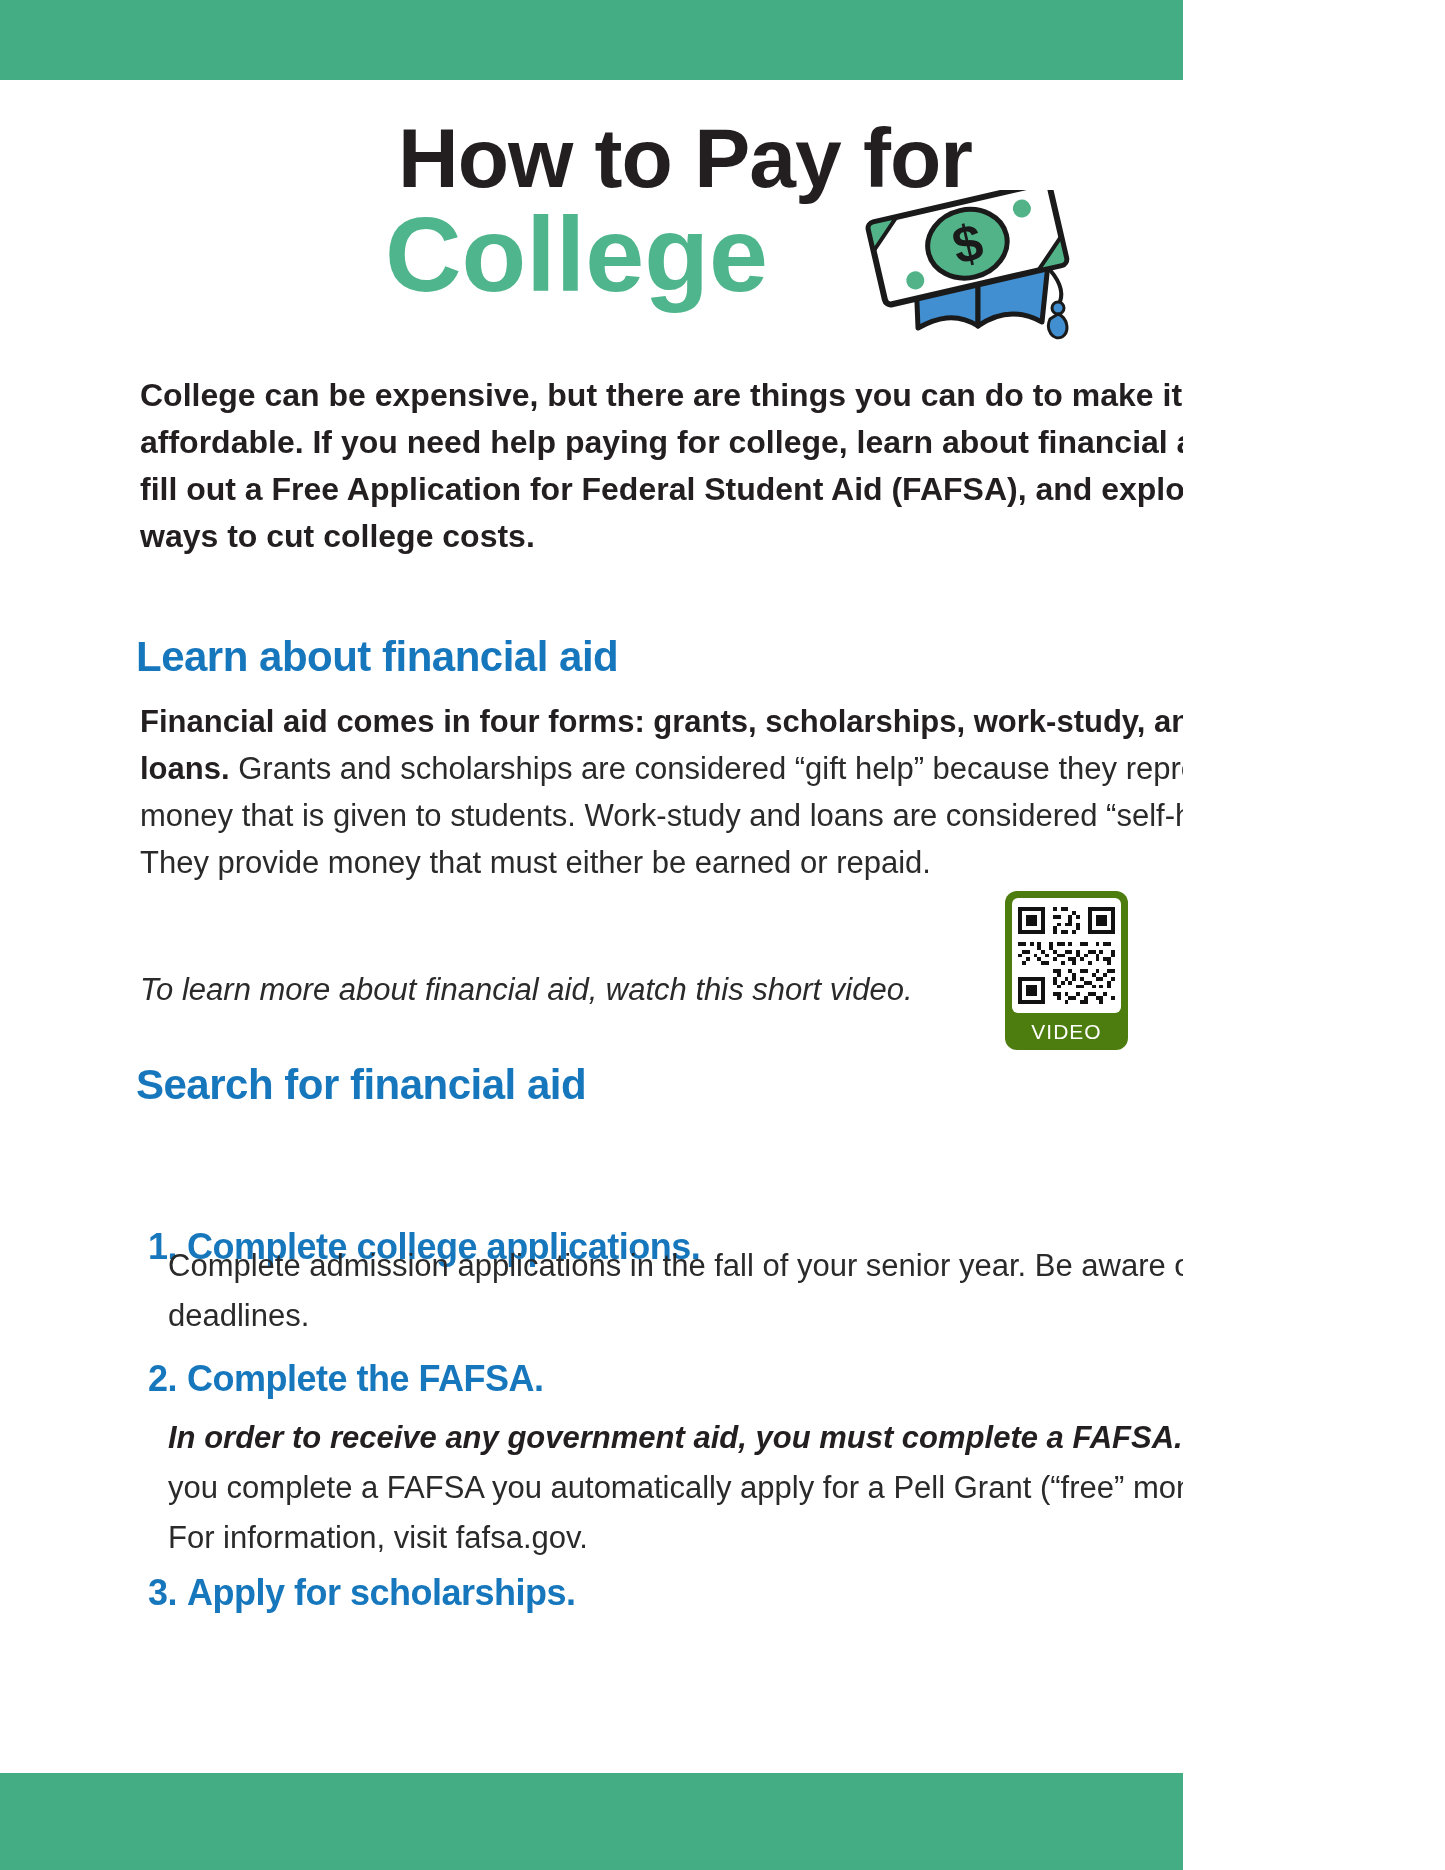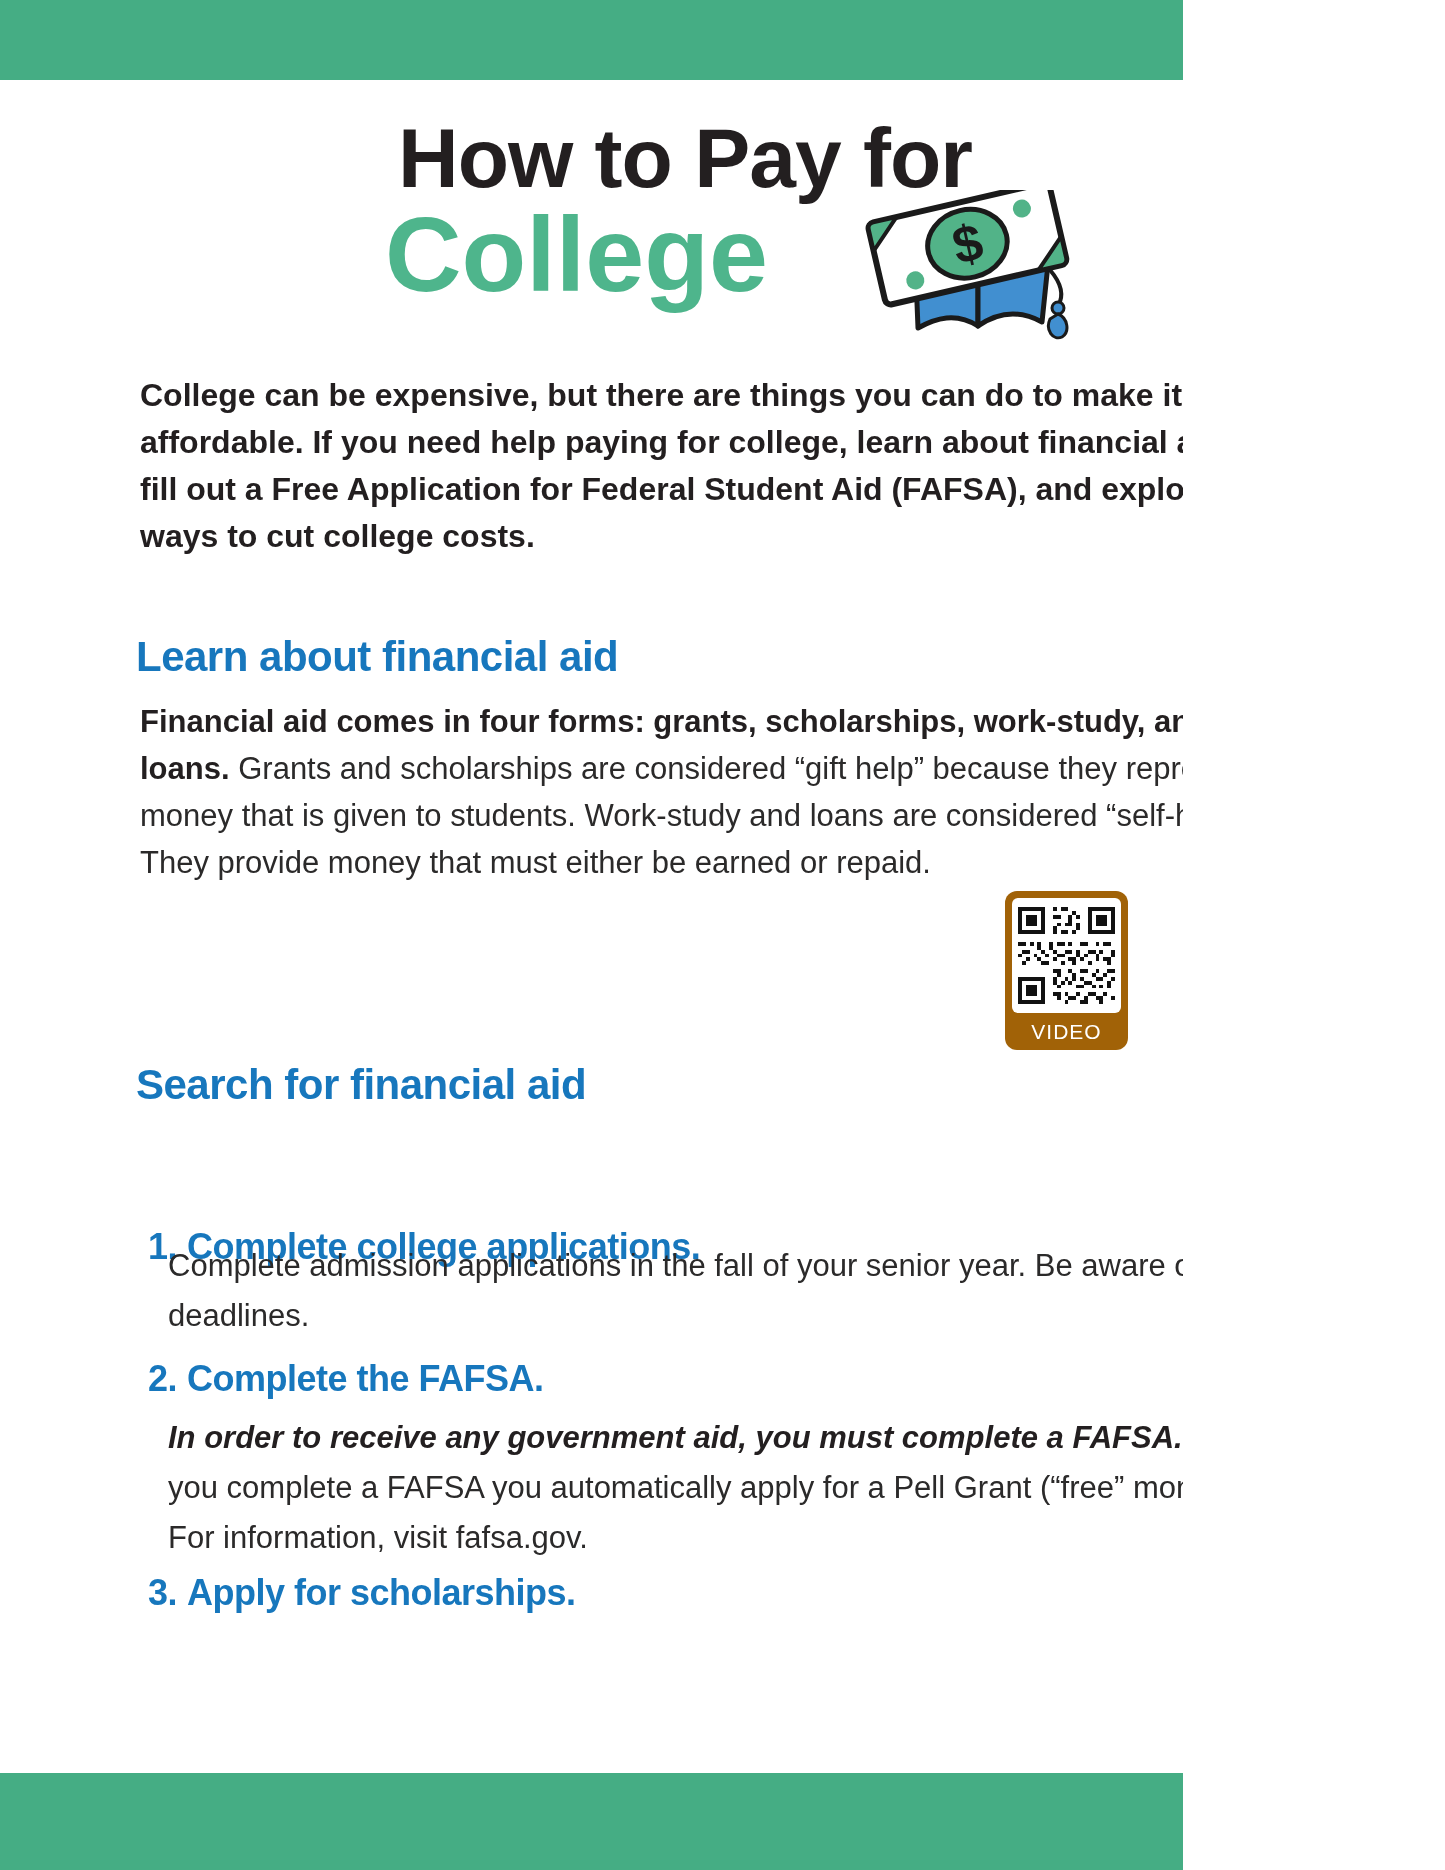--- a/index.html
+++ b/index.html
@@ -47,21 +47,21 @@
 
   .italic-note{
     position:absolute;left:140px;
     font-size:31px;line-height:40px;font-style:italic;color:#2b2a2a;
   }
   .video-note{top:970px;width:840px;}
   .apply-note{top:1120px;width:1140px;}
 
   .qr{
     position:absolute;left:1005px;top:891px;width:123px;height:159px;
-    background:#a16207;border-radius:12px;
+    background:#4d7c0f;border-radius:12px;
     display:flex;flex-direction:column;align-items:center;
   }
   .qr .qr-white{
     margin-top:7px;width:109px;height:115px;background:#ffffff;border-radius:6px;
     display:flex;align-items:center;justify-content:center;
   }
   .qr svg{width:97px;height:97px;}
   .qr .qr-label{
     flex:1;display:flex;align-items:center;
     color:#ffffff;font-size:21px;letter-spacing:1px;
@@ -114,20 +114,21 @@
       </g>
     </svg>
   </div>
 
   <div class="intro">College can be expensive, but there are things you can do to make it more affordable. If you need help paying for college, learn about financial aid, fill out a Free Application for Federal Student Aid (FAFSA), and explore ways to cut college costs.</div>
 
   <div class="sec-heading learn-heading">Learn about financial aid</div>
 
   <div class="learn-para"><span class="lead">Financial aid comes in four forms: grants, scholarships, work-study, and loans.</span><span> Grants and scholarships are considered “gift help” because they represent money that is given to students.  Work-study and loans are considered “self-help.” They provide money that must either be earned or repaid.</span></div>
 
+  <div class="italic-note video-note">To learn more about financial aid, watch this short video.</div>
 
   <div class="qr">
     <div class="qr-white">
       <svg viewBox="0 0 25 25" shape-rendering="crispEdges" xmlns="http://www.w3.org/2000/svg">
         <g fill="#111111">
           <rect x="0" y="0" width="7" height="7"></rect>
             <rect x="18" y="0" width="7" height="7"></rect>
             <rect x="0" y="18" width="7" height="7"></rect>
         </g>
         <g fill="#ffffff">

